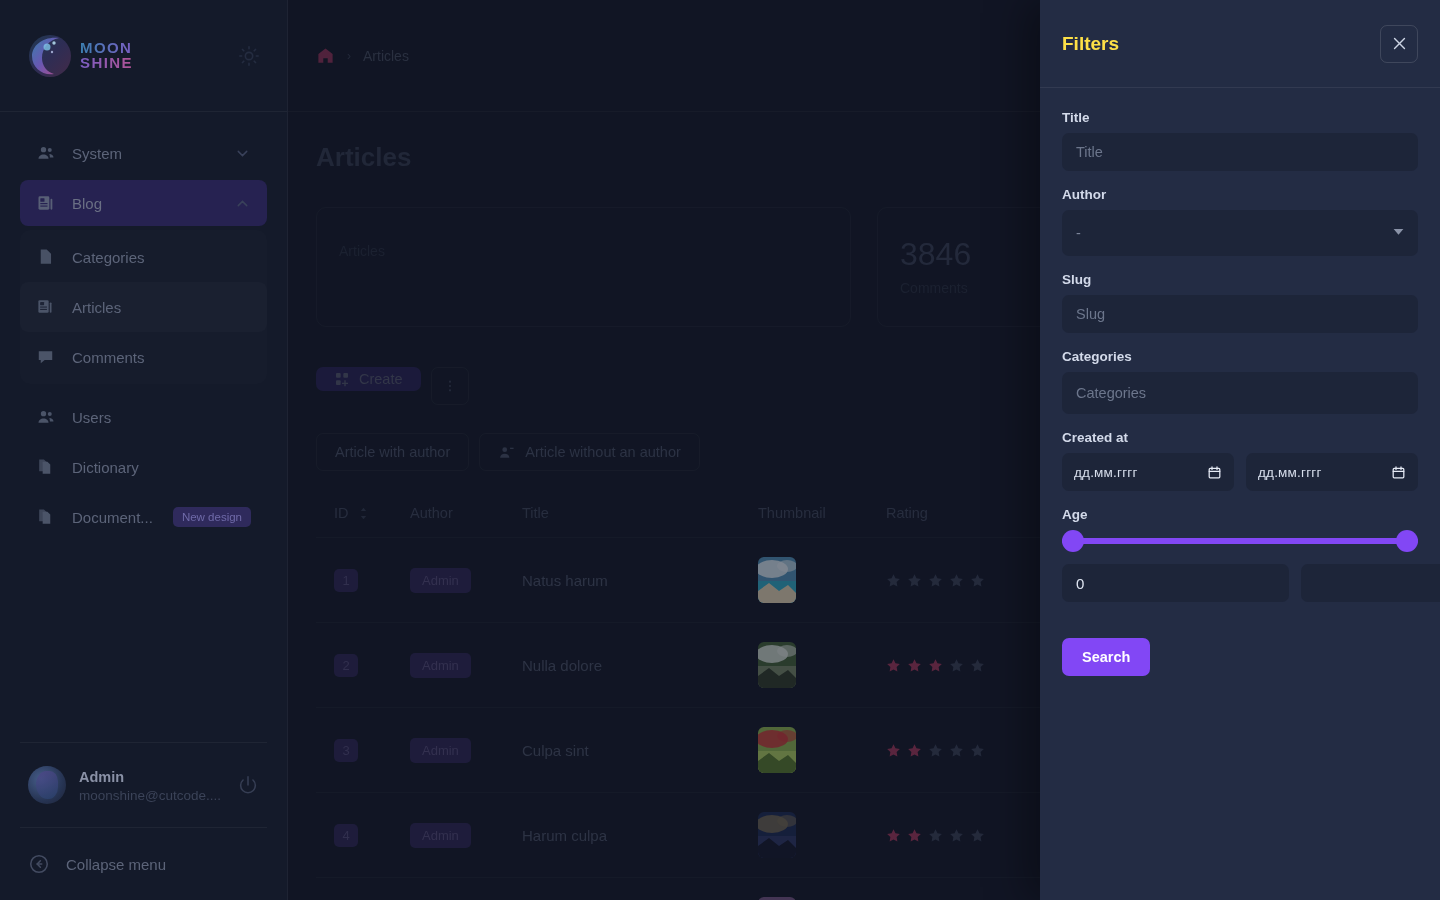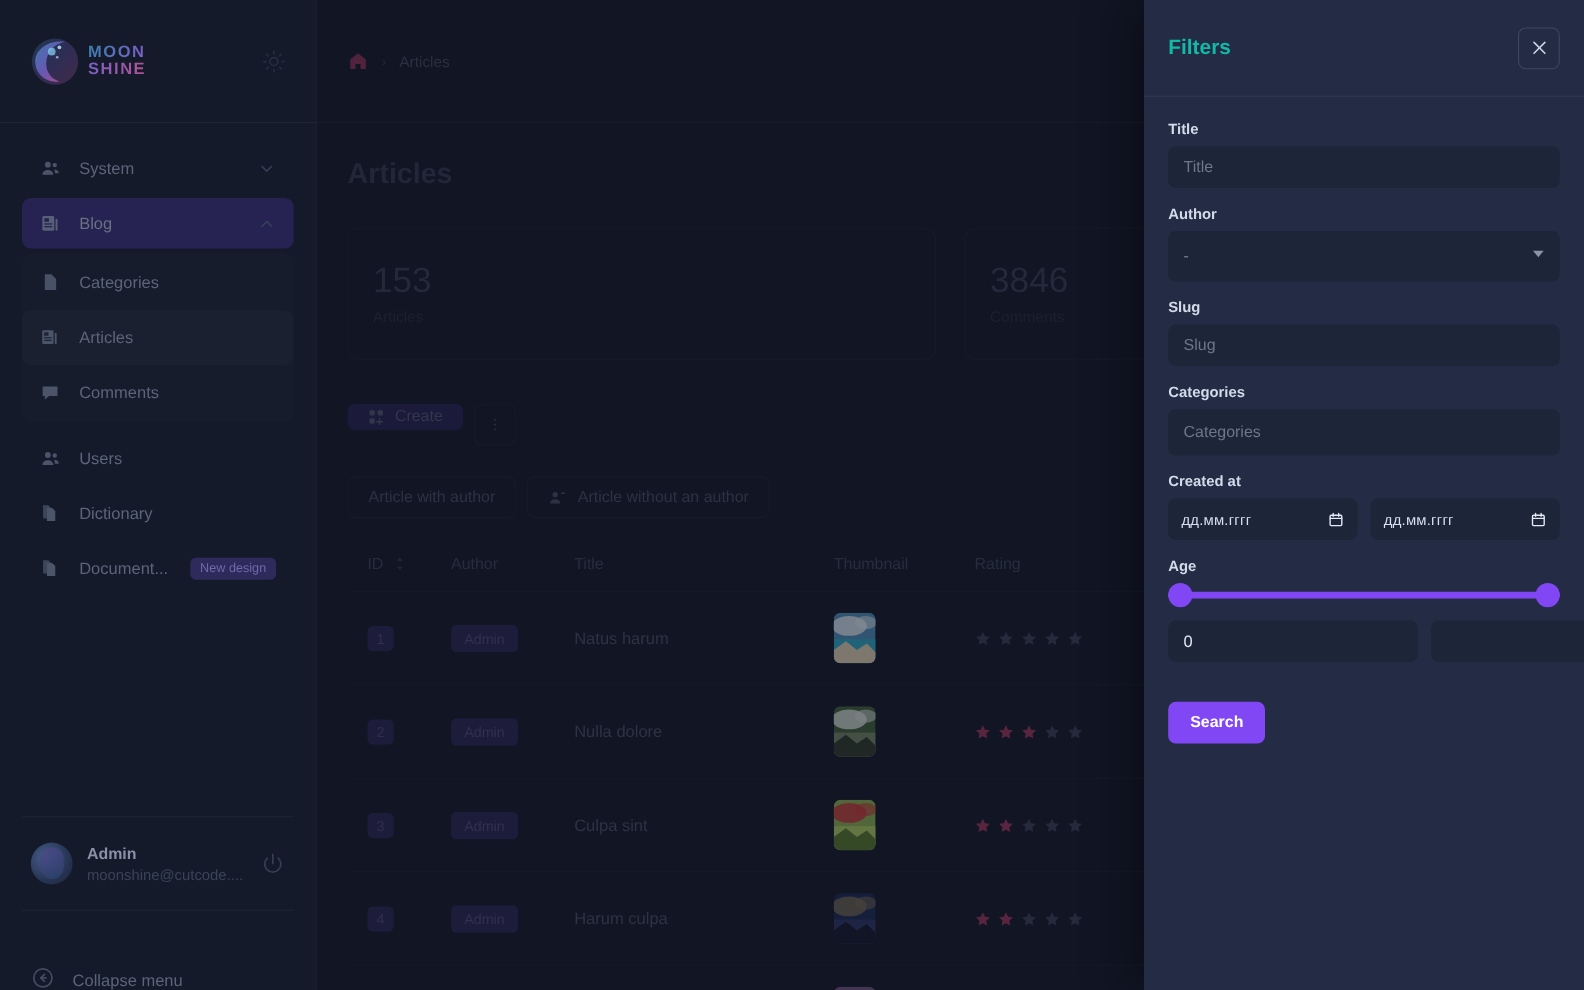--- a/index.html
+++ b/index.html
@@ -77,21 +77,21 @@
     opacity: .75;
   }
   .user-info { flex: 1; min-width: 0; }
   .user-name { color: #8a91a6; font-size: 14.5px; font-weight: bold; line-height: 1.5; }
   .user-mail {
     color: #3b4358; font-size: 13.5px; white-space: nowrap;
     overflow: hidden; text-overflow: ellipsis; max-width: 150px;
   }
   .power { width: 22px; height: 22px; color: #363e54; cursor: pointer; display:flex; }
   .collapse-row {
-    display: flex; align-items: flex-end; gap: 16px; height: 72px; padding: 0 8px;
+    display: flex; align-items: center; gap: 16px; height: 72px; padding: 0 8px;
     color: #5c6479; font-size: 15px; cursor: pointer;
   }
   .collapse-row .ico { color: #434b61; display:flex; }
 
   
   .main { position: absolute; left: 288px; top: 0; right: 0; height: 900px; }
   .topbar {
     height: 112px; border-bottom: 1px solid rgba(255,255,255,0.045);
     display: flex; align-items: center; padding: 0 28px;
   }
@@ -168,21 +168,21 @@
   }
   .panel {
     position: absolute; right: 0; top: 0; width: 400px; height: 900px;
     background: #232c44; display: flex; flex-direction: column;
     box-shadow: -14px 0 38px rgba(0,0,0,0.34);
   }
   .panel-head {
     height: 88px; display: flex; align-items: center; justify-content: space-between;
     padding: 0 22px; border-bottom: 1px solid rgba(255,255,255,0.07);
   }
-  .panel-title { color: #14b8a6; font-size: 19px; font-weight: bold; }
+  .panel-title { color: #fde047; font-size: 19px; font-weight: bold; }
   .close-btn {
     width: 38px; height: 38px; border: 1px solid rgba(255,255,255,0.13);
     border-radius: 7px; display: flex; align-items: center; justify-content: center;
     color: #ccd4e3; cursor: pointer; background: transparent;
   }
   .panel-body { flex: 1; padding: 22px 22px 0 22px; overflow: hidden; }
   .fgroup { margin-bottom: 16px; }
   .flabel { color: #d3daea; font-size: 13.5px; font-weight: bold; margin-bottom: 8px; display: block; }
   .finput {
     width: 100%; height: 38px; background: #1d2539; border: none; border-radius: 7px;
@@ -423,21 +423,20 @@
         <span class="crumb-sep">›</span>
         <span class="crumb-cur">Articles</span>
       </div>
     </div>
 
     <div class="content">
       <h1 class="page-title">Articles</h1>
 
       <div class="metrics">
         <div class="metric">
-          <div class="num">153</div>
           <div class="lbl">Articles</div>
         </div>
         <div class="metric">
           <div class="num">3846</div>
           <div class="lbl">Comments</div>
         </div>
       </div>
 
       <div class="act-row">
         <div class="btn-create">

